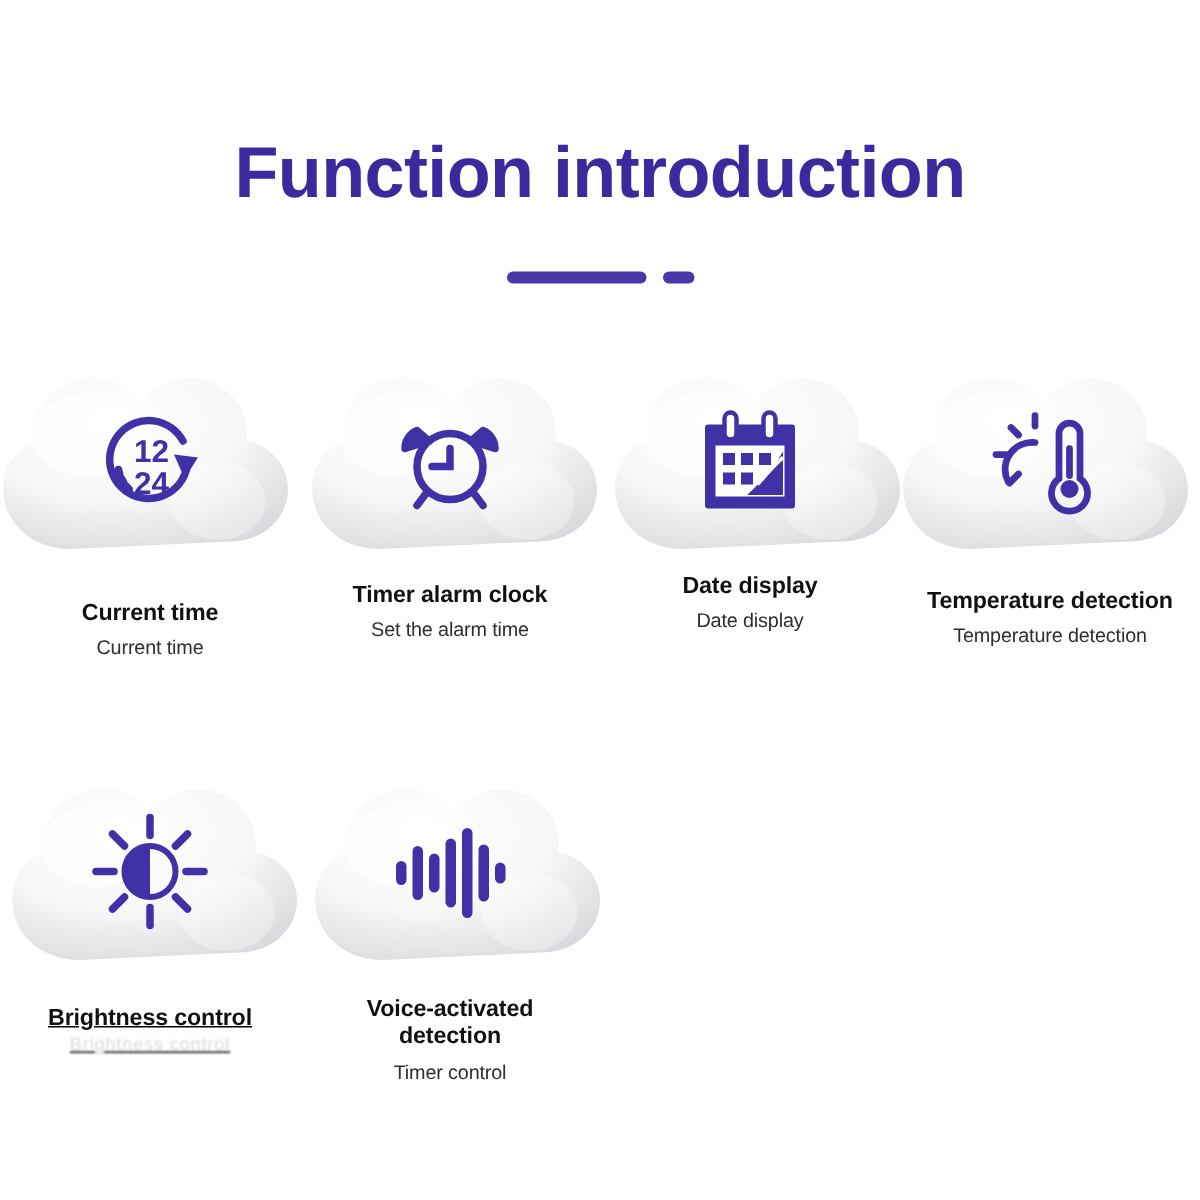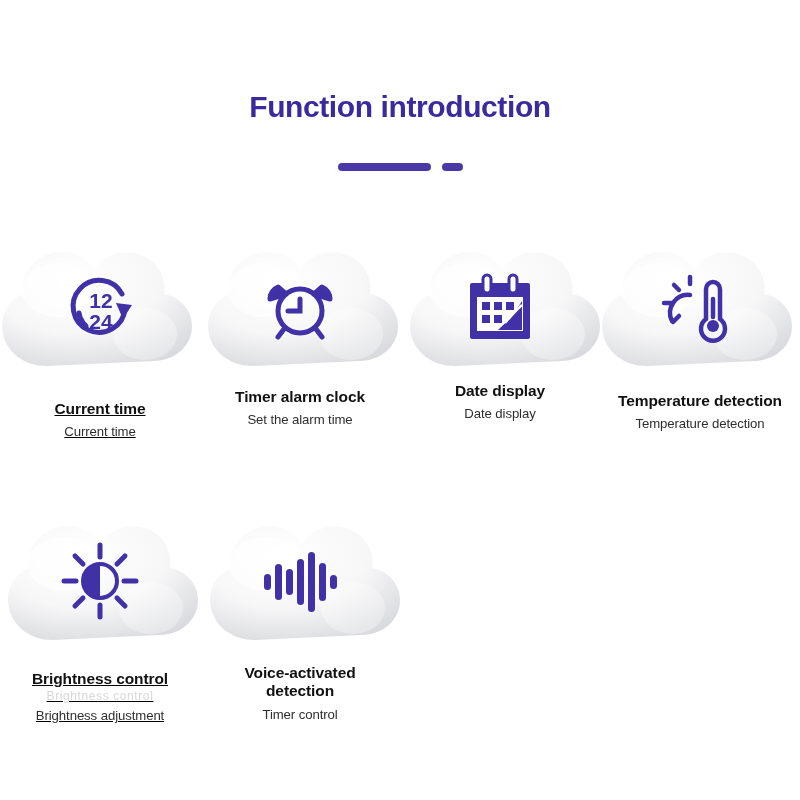--- a/index.html
+++ b/index.html
@@ -6,21 +6,21 @@
   body{
     width:800px;height:800px;background:#ffffff;
     font-family:"Liberation Sans","DejaVu Sans",sans-serif;
     overflow:hidden;position:relative;
   }
   .page{width:800px;height:800px;position:relative;}
 
   
   .header{padding-top:92px;text-align:center;}
   .title{
-    font-size:30px;font-weight:bold;color:#3a2a9e;
+    font-size:48px;font-weight:bold;color:#3a2a9e;
     letter-spacing:-0.4px;line-height:1;margin:0;
   }
   .divider{
     margin-top:41px;display:flex;justify-content:center;
     align-items:center;gap:11px;
   }
   .divider .bar-long{width:93px;height:8px;border-radius:5px;background:#4a37a8;}
   .divider .bar-short{width:21px;height:8px;border-radius:5px;background:#4a37a8;}
 
   
@@ -57,21 +57,21 @@
     font-size:13.2px;color:#2e2e2e;line-height:1.2;
     margin:6px 0 0 0;letter-spacing:-0.1px;
   }
   .ghost{
     font-size:12px;color:#d8d8d8;line-height:1;margin:2px 0 1px 0;
     letter-spacing:0.6px;filter:blur(0.6px);
   }
 
   
   .cell-0 .cloud{left:calc(50% - 4px);}
-  .cell-0 .caption{margin-top:18px;text-decoration:underline;}
+  .cell-0 .caption{margin-top:18px;}
   .cell-1 .cloud{left:calc(50% + 2px);}
   .cell-1 .caption{margin-top:6px;text-align:center;}
   .cell-2 .cloud{left:calc(50% + 4px);}
   .cell-2 .caption{}
   .cell-3 .cloud{left:calc(50% - 4px);}
   .cell-3 .caption{margin-top:10px;}
   .cell-4 .cloud{left:calc(50% + 2px);}
   .cell-4 .caption{margin-top:14px;text-decoration:underline;}
   .cell-5 .cloud{left:calc(50% + 4px);}
   .cell-5 .caption{margin-top:8px;}
@@ -266,21 +266,20 @@
               <path d="M23 57l-8 8"></path>
             </g>
             <circle cx="40" cy="40" r="17" fill="none" stroke="#4031a6" stroke-width="4"></circle>
             <path d="M40 23a17 17 0 0 0 0 34z" fill="#4031a6"></path>
           </svg>
         </div>
       </div>
       <div class="caption">
         <p class="cap-title">Brightness control</p>
         <p class="ghost">Brightness control</p>
-        <p class="cap-sub">Brightness adjustment</p>
       </div>
     </div>
 
     <div class="cell cell-5">
       <div class="cloud-wrap">
         <div class="cloud">
           <svg viewBox="0 0 202 140">
             <defs>
               <radialGradient id="cg6" cx="38%" cy="26%" r="82%">
                 <stop offset="0%" stop-color="#ffffff"></stop>

